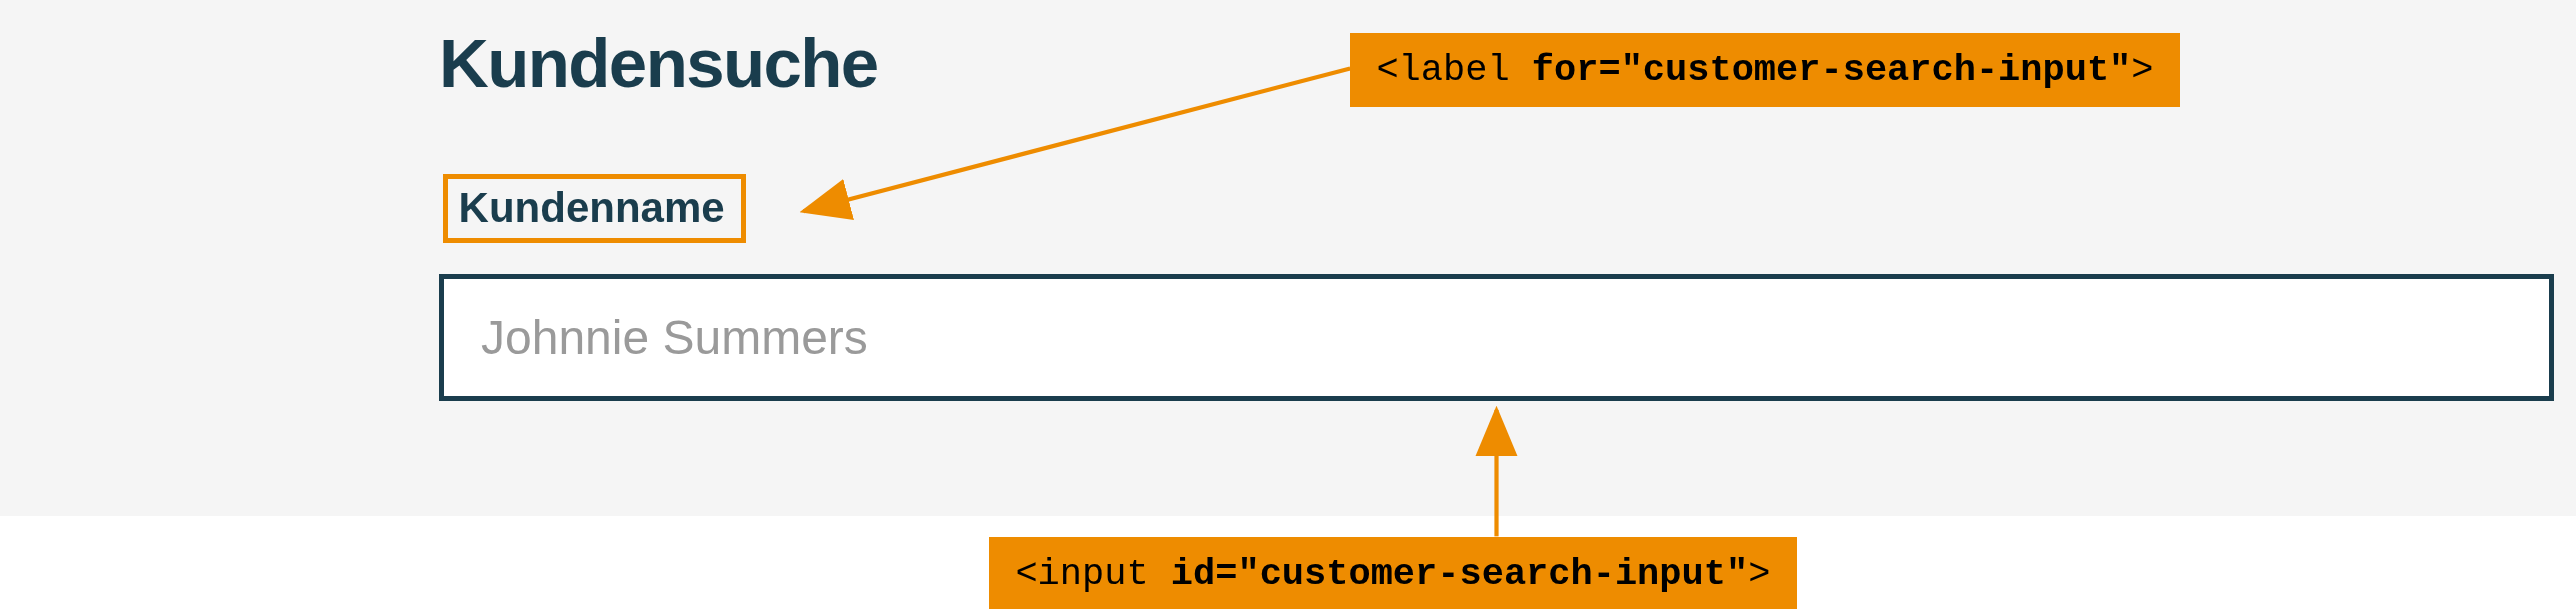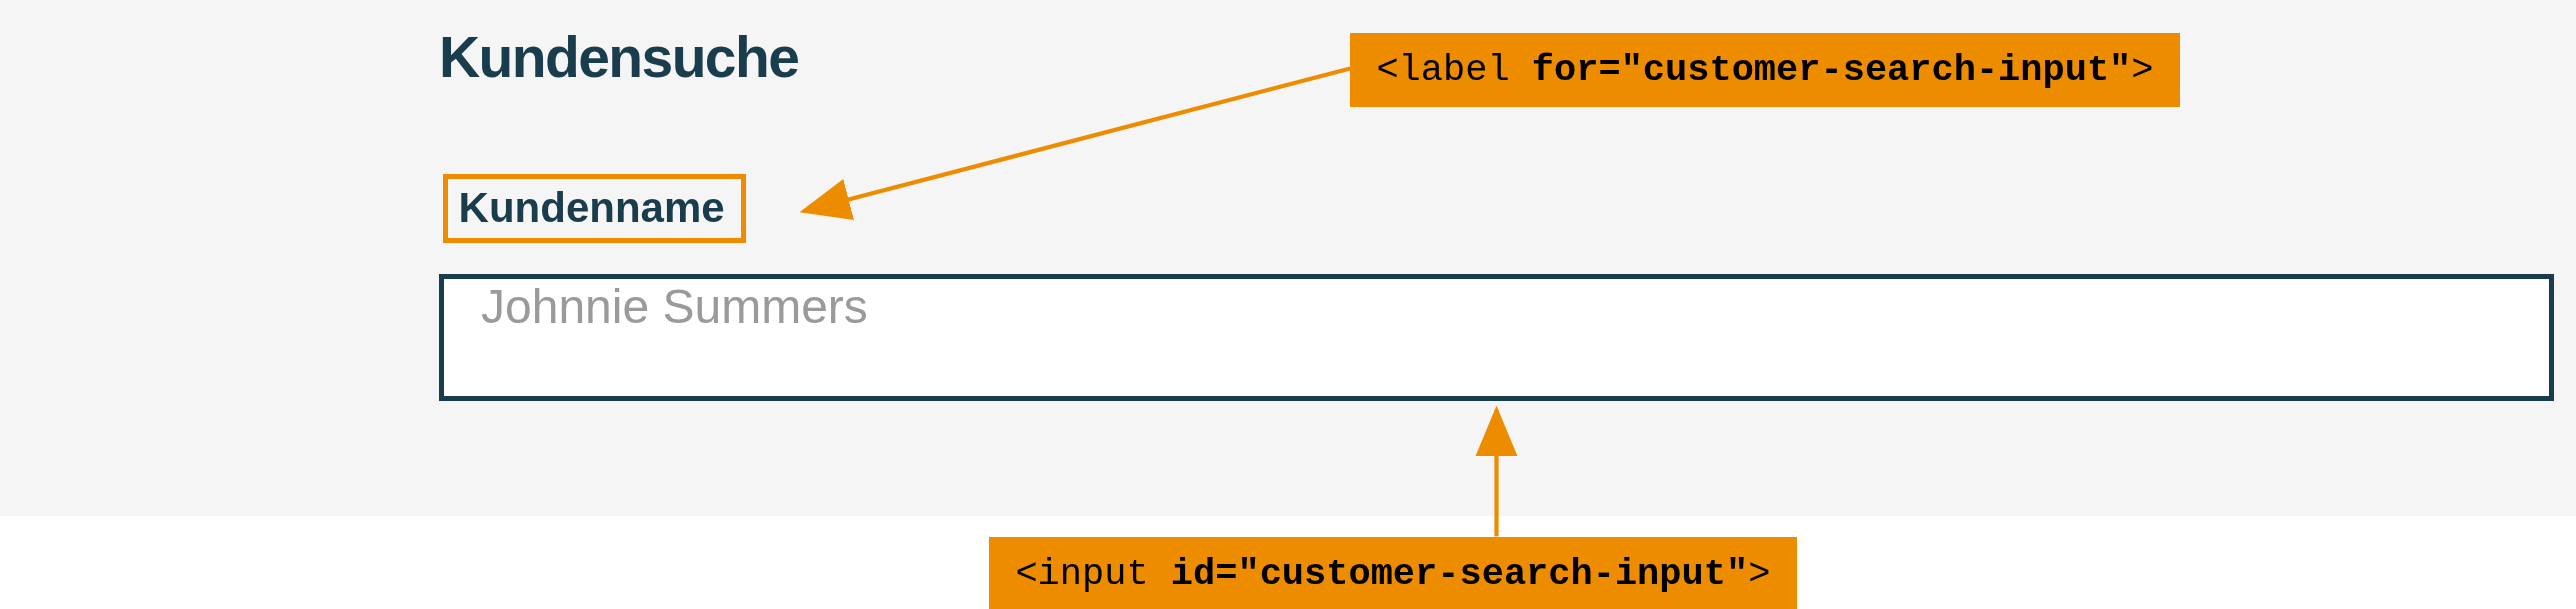--- a/index.html
+++ b/index.html
@@ -19,21 +19,21 @@
       left: 0;
       top: 0;
       width: 2576px;
       height: 516px;
       background: #f5f5f5;
     }
     .heading {
       position: absolute;
       left: 439px;
       top: 24px;
-      font-size: 57px;
+      font-size: 69px;
       font-weight: 800;
       color: #1a3d4d;
       letter-spacing: -1.6px;
     }
     .label-box {
       position: absolute;
       left: 443px;
       top: 174px;
       border: 5.3px solid #ee8c00;
       padding: 5.3px 16px 5.3px 10.6px;
@@ -46,21 +46,21 @@
     .input-box {
       position: absolute;
       left: 439px;
       top: 274px;
       width: 2115px;
       height: 127px;
       background: #ffffff;
       border: 5.3px solid #1a3d4d;
       padding: 0 37px;
       display: flex;
-      align-items: flex-start;
+      align-items: center;
     }
     .input-placeholder {
       font-size: 48px;
       color: #9a9a9a;
       font-weight: 400;
     }
     .callout-top {
       position: absolute;
       left: 1350px;
       top: 33px;

